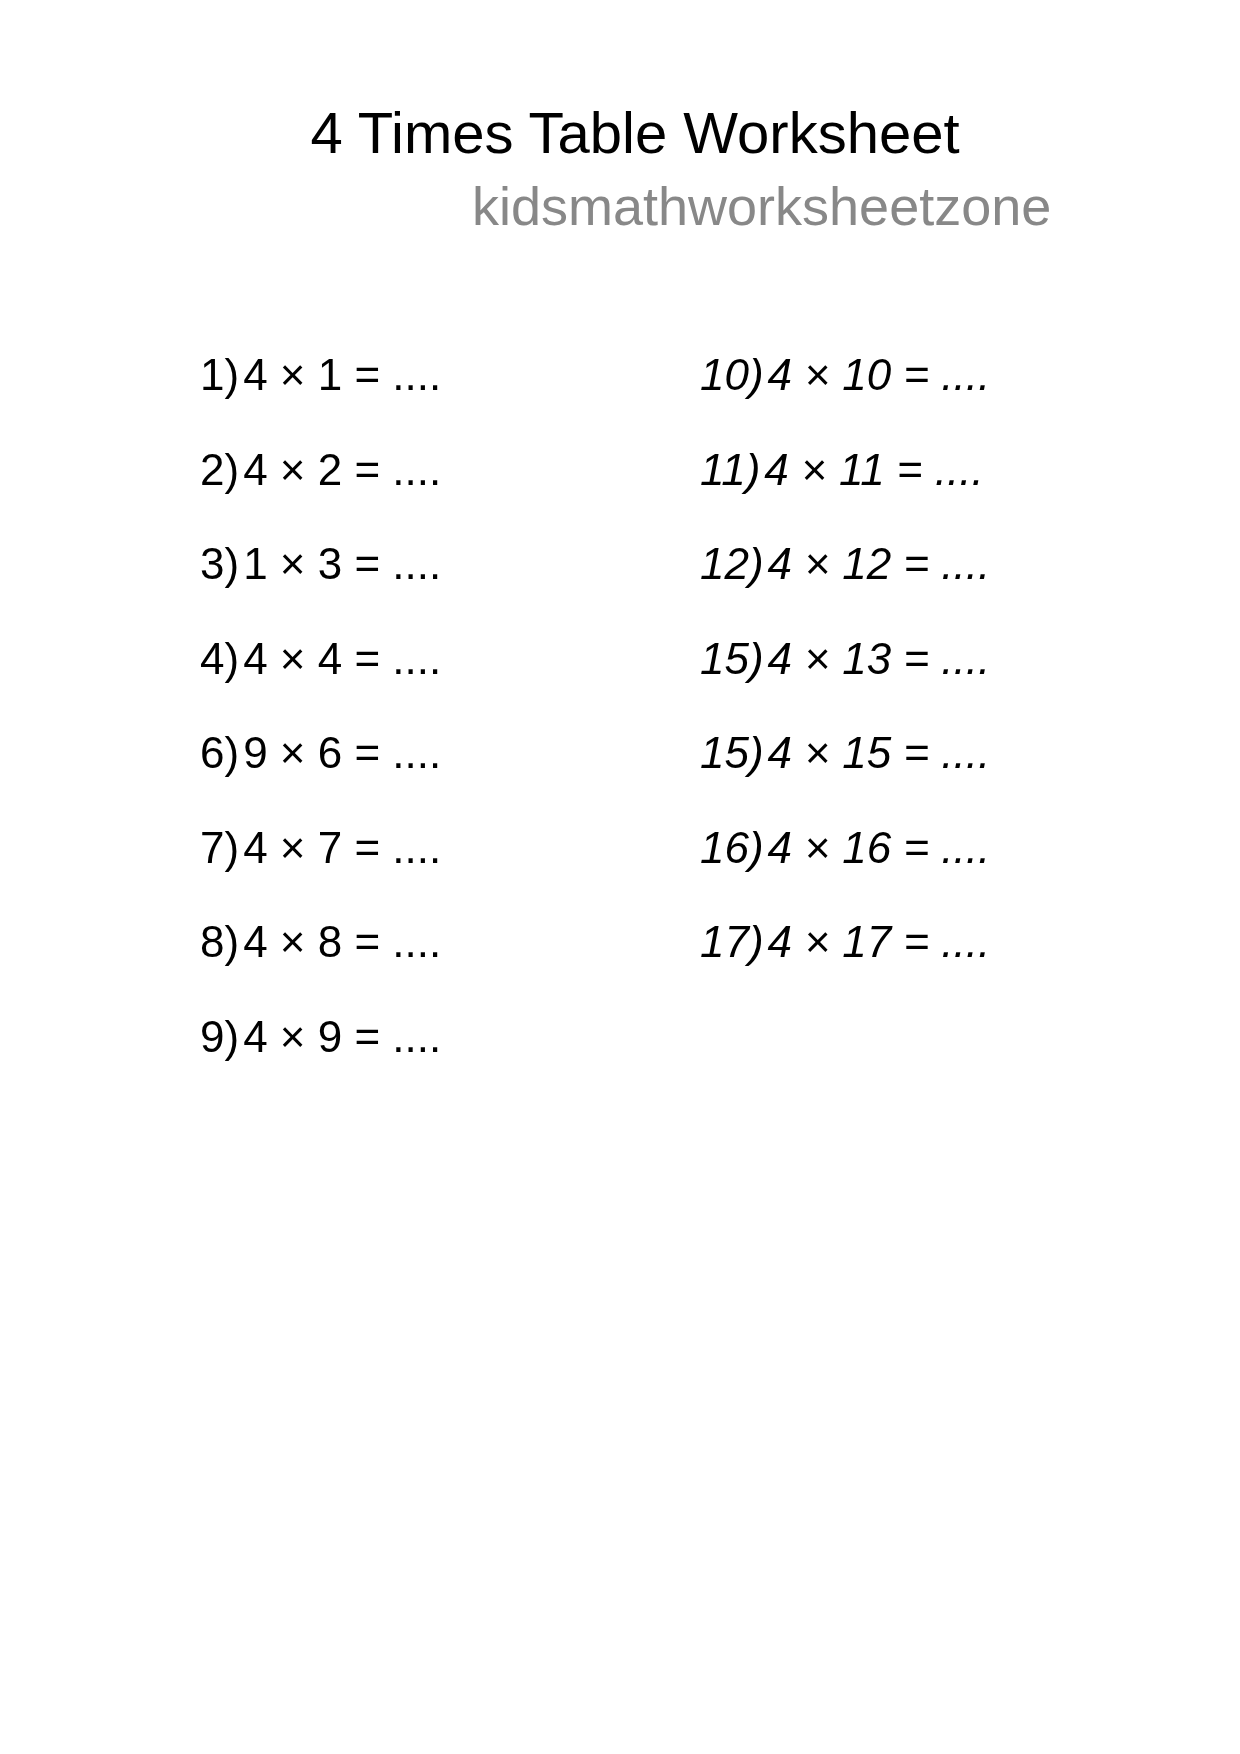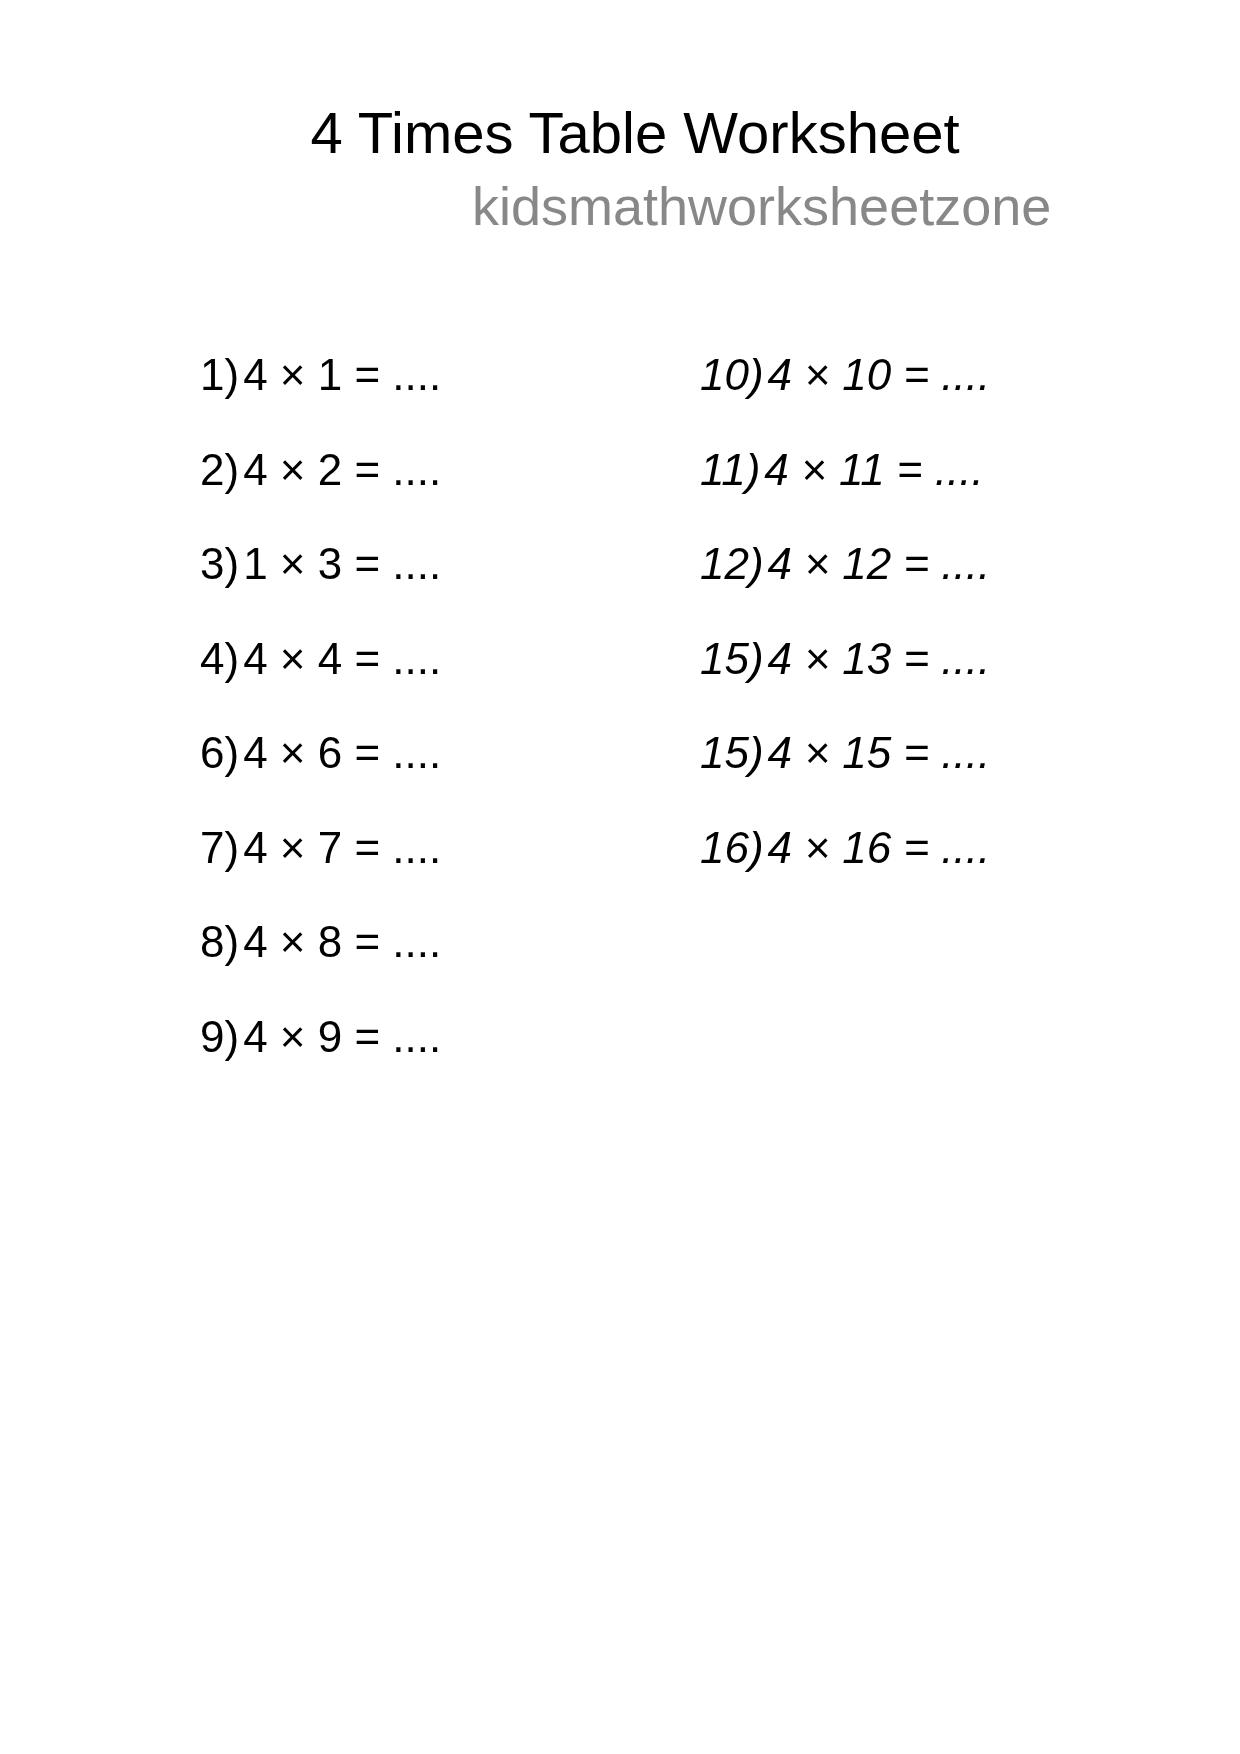--- a/index.html
+++ b/index.html
@@ -20,26 +20,27 @@
 <body>
 
 <div class="title">4 Times Table Worksheet</div>
 <div class="subtitle">kidsmathworksheetzone</div>
 
 <div class="col left">
   <div class="item"><span class="num">1)</span><span class="expr">4 × 1 = ....</span></div>
   <div class="item"><span class="num">2)</span><span class="expr">4 × 2 = ....</span></div>
   <div class="item"><span class="num">3)</span><span class="expr">1 × 3 = ....</span></div>
   <div class="item"><span class="num">4)</span><span class="expr">4 × 4 = ....</span></div>
-  <div class="item"><span class="num">6)</span><span class="expr">4 × 6 = ....</span></div>
+  <div class="item"><span class="num">6)</span><span class="expr">9 × 6 = ....</span></div>
   <div class="item"><span class="num">7)</span><span class="expr">4 × 7 = ....</span></div>
   <div class="item"><span class="num">8)</span><span class="expr">4 × 8 = ....</span></div>
   <div class="item"><span class="num">9)</span><span class="expr">4 × 9 = ....</span></div>
 </div>
 
 <div class="col right">
   <div class="item"><span class="num">10)</span><span class="expr">4 × 10 = ....</span></div>
   <div class="item"><span class="num">11)</span><span class="expr">4 × 11 = ....</span></div>
   <div class="item"><span class="num">12)</span><span class="expr">4 × 12 = ....</span></div>
   <div class="item"><span class="num">15)</span><span class="expr">4 × 13 = ....</span></div>
   <div class="item"><span class="num">15)</span><span class="expr">4 × 15 = ....</span></div>
   <div class="item"><span class="num">16)</span><span class="expr">4 × 16 = ....</span></div>
+  <div class="item"><span class="num">17)</span><span class="expr">4 × 17 = ....</span></div>
 </div>
 
 </body></html>

